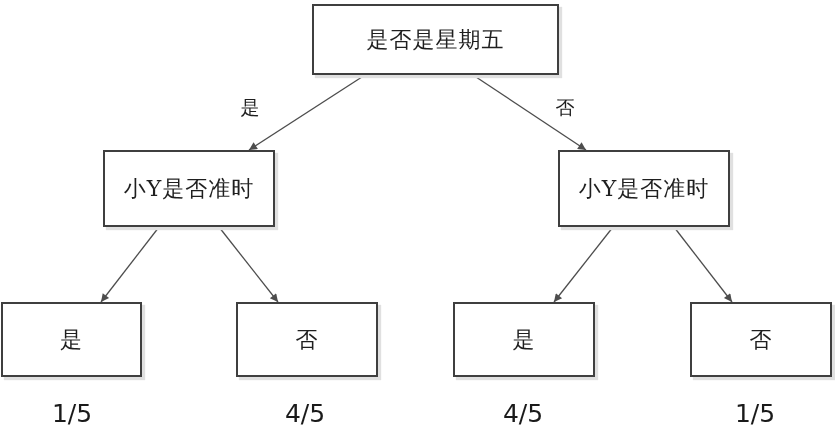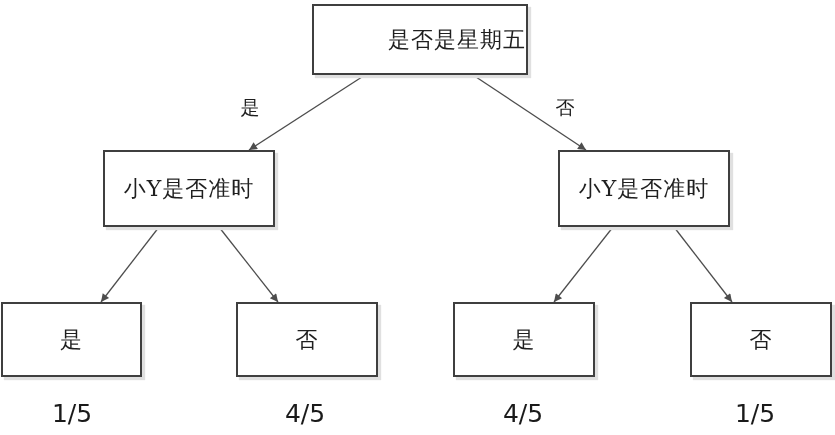--- a/index.html
+++ b/index.html
@@ -27,21 +27,21 @@
     background: #ffffff;
     border: 2px solid var(--border, #3f3f3f);
     box-shadow: 3px 3px 1px var(--shadow, #e0e0e0);
     display: flex;
     align-items: center;
     justify-content: center;
     font-size: 22px;
     color: var(--text, #1f1f1f);
     letter-spacing: 1px;
   }
-  .node-root  { left: 312px; top: 4px;   width: 216px; height: 71px; justify-content: flex-end; }
+  .node-root  { left: 312px; top: 4px;   width: 247px; height: 71px; }
   .node-mid-l { left: 103px; top: 150px; width: 172px; height: 77px; }
   .node-mid-r { left: 558px; top: 150px; width: 172px; height: 77px; }
   .node-leaf-1 { left: 1px;   top: 302px; width: 141px; height: 75px; }
   .node-leaf-2 { left: 236px; top: 302px; width: 142px; height: 75px; }
   .node-leaf-3 { left: 453px; top: 302px; width: 142px; height: 75px; }
   .node-leaf-4 { left: 690px; top: 302px; width: 142px; height: 75px; }
   .edge-label {
     position: absolute;
     transform: translate(-50%, -50%);
     font-size: 19px;

